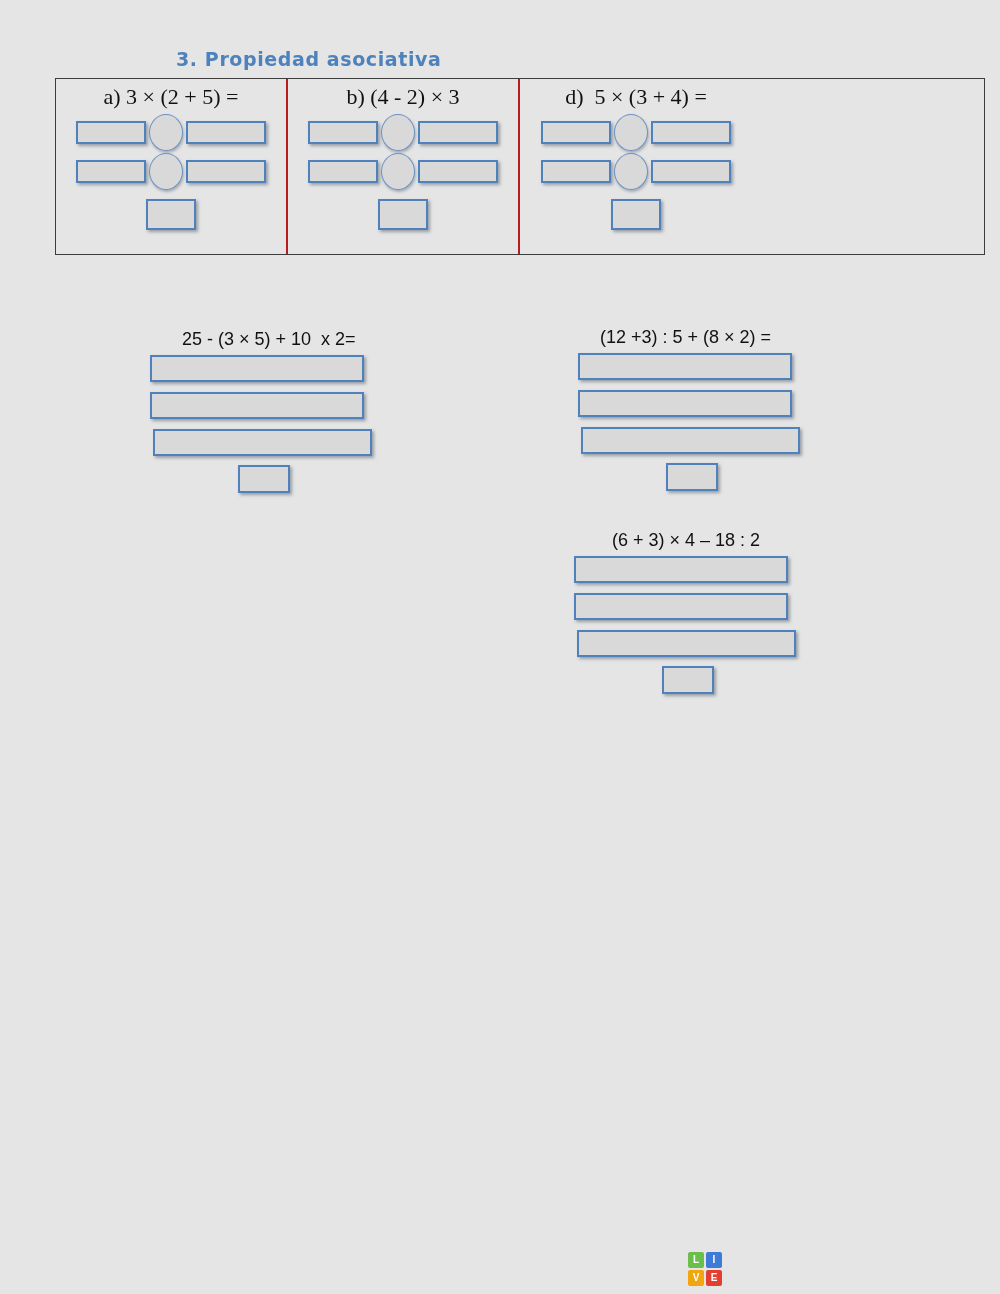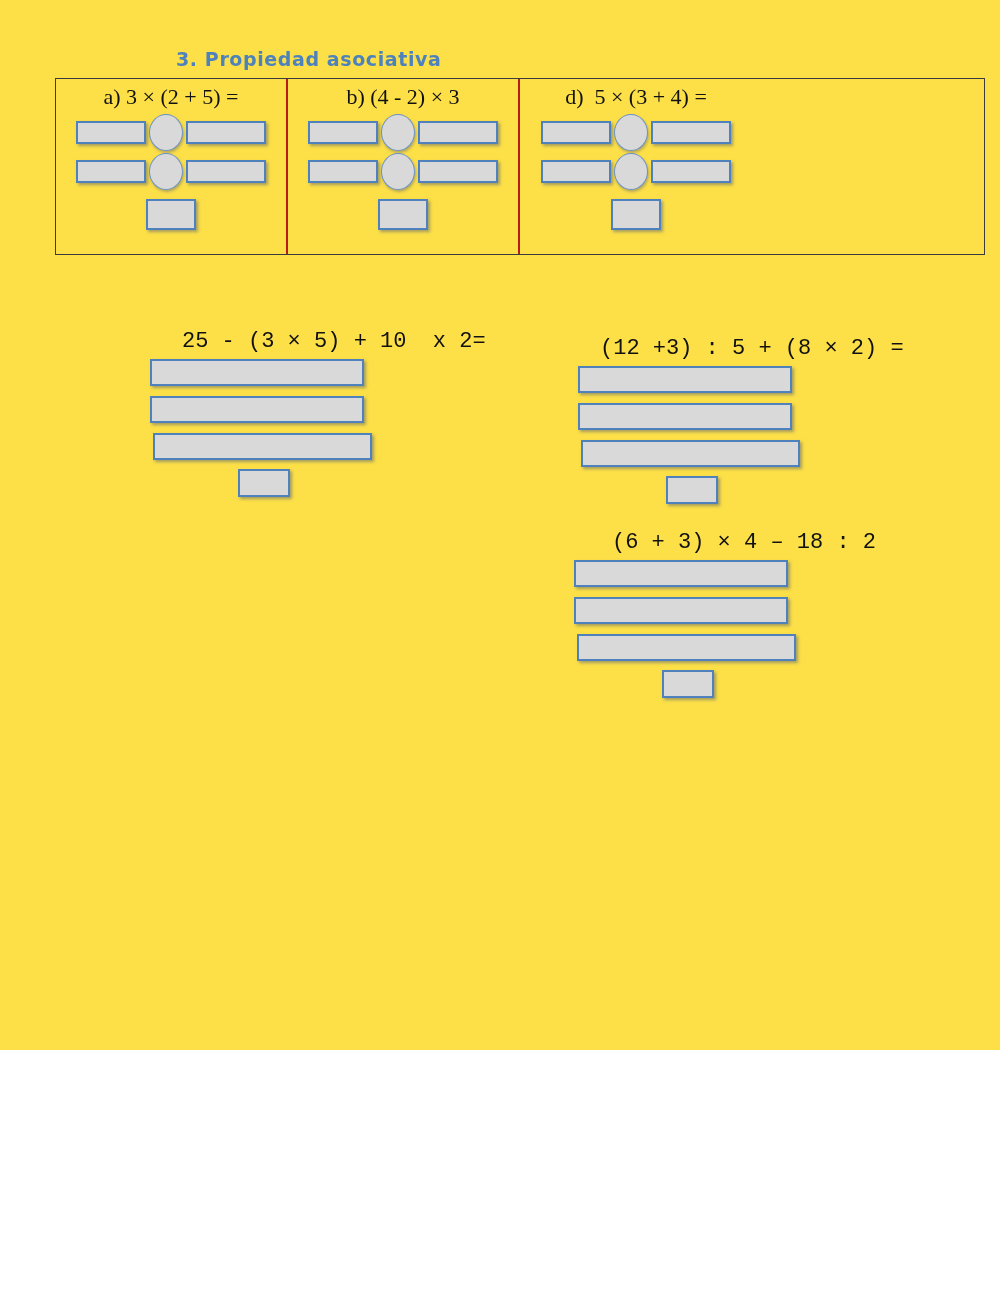--- a/index.html
+++ b/index.html
@@ -1,16 +1,16 @@
 <!DOCTYPE html>
 <html><head>
 <meta charset="utf-8">
 <style>
   html,body{margin:0;padding:0;background:#fff;}
-  .page{position:relative;width:1000px;height:1050px;background:#fde047;overflow:hidden;
+  .page{position:relative;width:1000px;height:1294px;background:#e5e5e5;overflow:hidden;
         font-family:"Liberation Sans",sans-serif;}
 
   
   .sec-title{position:absolute;margin:0;color:#4d82bc;font-family:"DejaVu Sans",sans-serif;
              font-weight:bold;font-size:19px;letter-spacing:0.6px;white-space:pre;}
   .t3{left:176px;top:48px;}
   .t4{left:176px;top:298px;}
 
   
   .table3{position:absolute;left:55px;top:78px;width:930px;height:177px;
@@ -28,23 +28,23 @@
   .circle{width:34px;height:37px;border-radius:50%;background:#d9d9d9;
           border:1.5px solid #6b93c4;margin:0 3px;box-sizing:border-box;flex:0 0 auto;
           box-shadow:1px 2px 3px rgba(90,100,115,0.45);position:relative;z-index:2;}
   .final-box{width:50px;height:31px;margin:9px auto 0;background:#d9d9d9;
              border:2.5px solid #4f81bd;box-sizing:border-box;
              box-shadow:2px 2px 3px rgba(90,100,115,0.55);}
 
   
   .combo{position:absolute;}
   .combo1{left:150px;top:329px;width:222px;}
-  .combo2{left:578px;top:336px;width:218px;}
+  .combo2{left:578px;top:327px;width:218px;}
   .combo3{left:574px;top:530px;width:219px;}
-  .expr{font-family:Liberation Mono, monospace;font-size:22px;color:#111;
+  .expr{font-family:Liberation Sans, sans-serif;font-size:18px;color:#111;
         white-space:pre;margin-bottom:5px;}
   .combo1 .expr{margin-left:32px;}
   .combo2 .expr{margin-left:22px;}
   .combo3 .expr{margin-left:38px;}
   .bar{height:27px;background:#d9d9d9;border:2.5px solid #4f81bd;box-sizing:border-box;
        box-shadow:2px 2px 3px rgba(90,100,115,0.55);margin-bottom:10px;}
   .combo .bar.b1{width:214px;}
   .combo .bar.b2{width:214px;}
   .combo .bar.b3{width:219px;margin-left:3px;}
   .small-box{width:52px;height:28px;background:#d9d9d9;border:2.5px solid #4f81bd;

